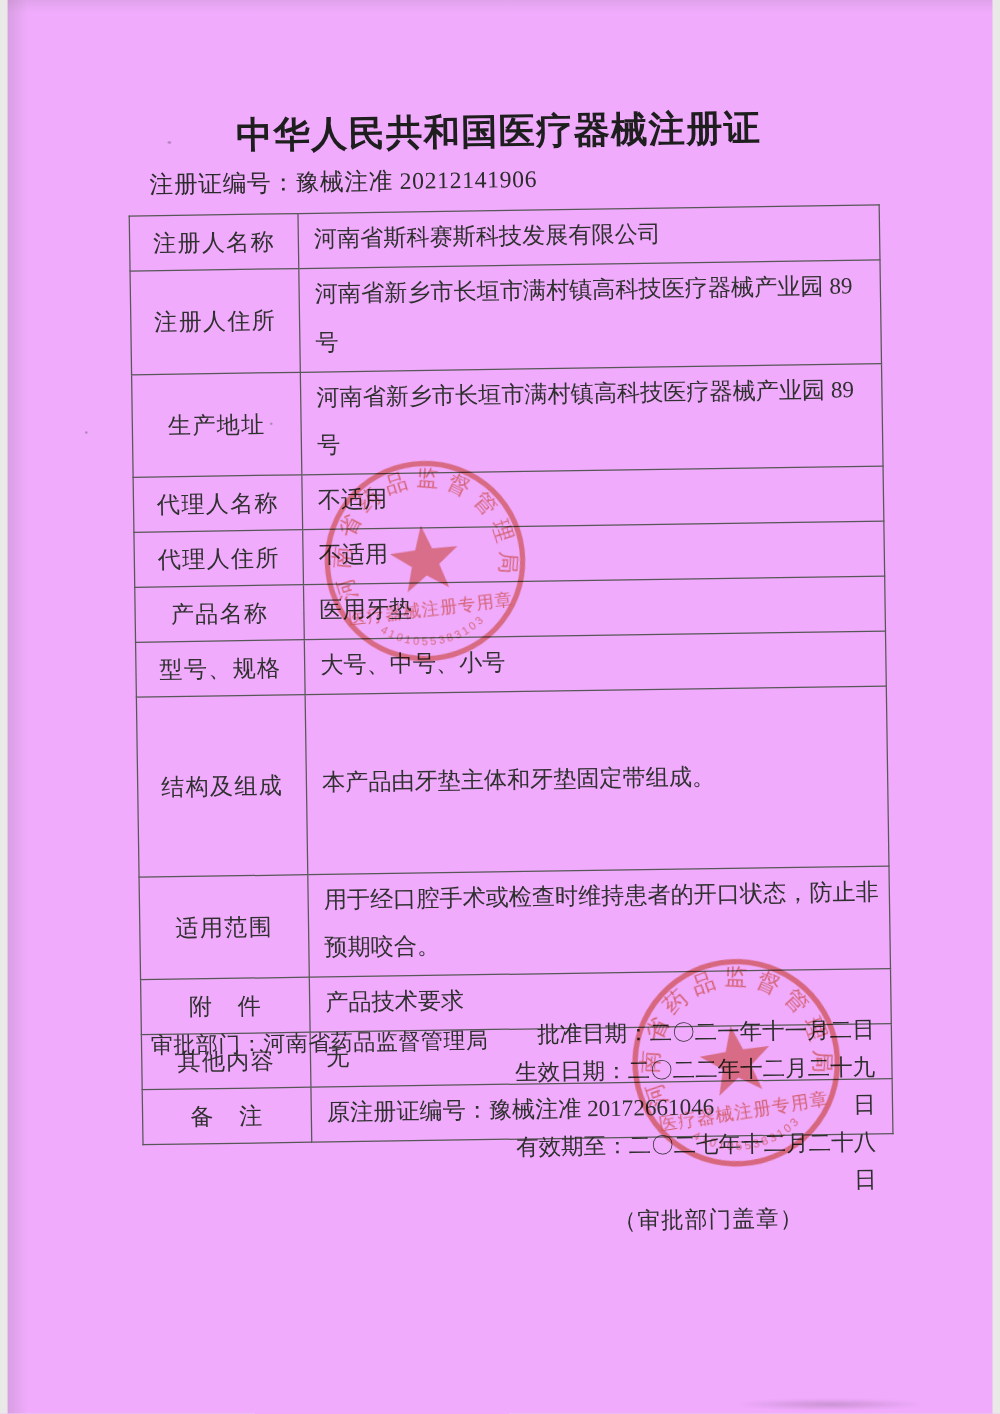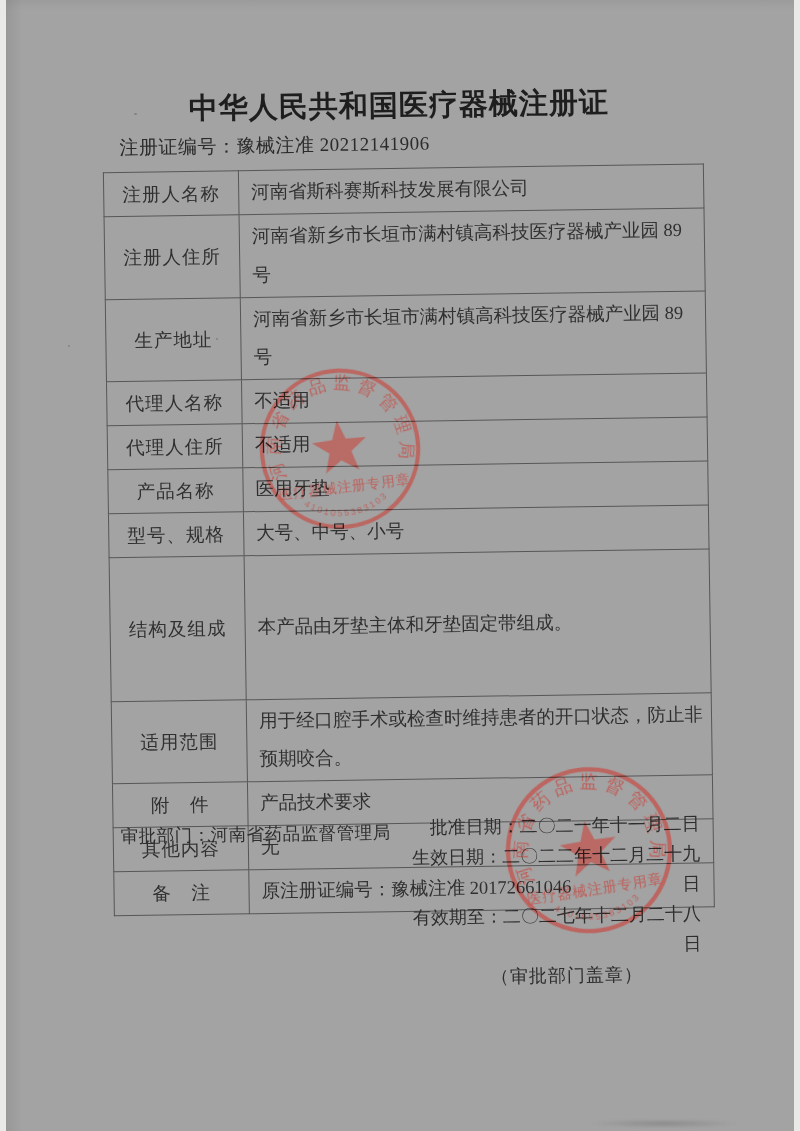--- a/index.html
+++ b/index.html
@@ -1,19 +1,19 @@
 <!DOCTYPE html>
 <html><head>
 <meta charset="utf-8">
 <style>
   html,body { margin:0; padding:0; }
   body { background:#e9e9e7; }
   .page {
     position:relative; width:788px; height:1131px; margin:0 auto;
-    background:#a3a3a3; overflow:hidden;
+    background:#f0abfc; overflow:hidden;
     font-family:"Liberation Serif","DejaVu Serif",serif; color:#333;
   }
   
   .scan-edge-left { position:absolute; left:0; top:0; bottom:0; width:16px;
     background:linear-gradient(90deg, rgba(90,90,90,.16), rgba(90,90,90,0)); }
   .scan-edge-top { position:absolute; left:0; top:0; right:0; height:10px;
     background:linear-gradient(180deg, rgba(90,90,90,.10), rgba(90,90,90,0)); }
   .scan-smudge-br { position:absolute; right:55px; bottom:3px; width:150px; height:9px;
     background:radial-gradient(closest-side, rgba(60,60,60,.22), rgba(60,60,60,0)); filter:blur(1px); }
   .speck { position:absolute; background:rgba(70,70,70,.35); border-radius:50%; }

